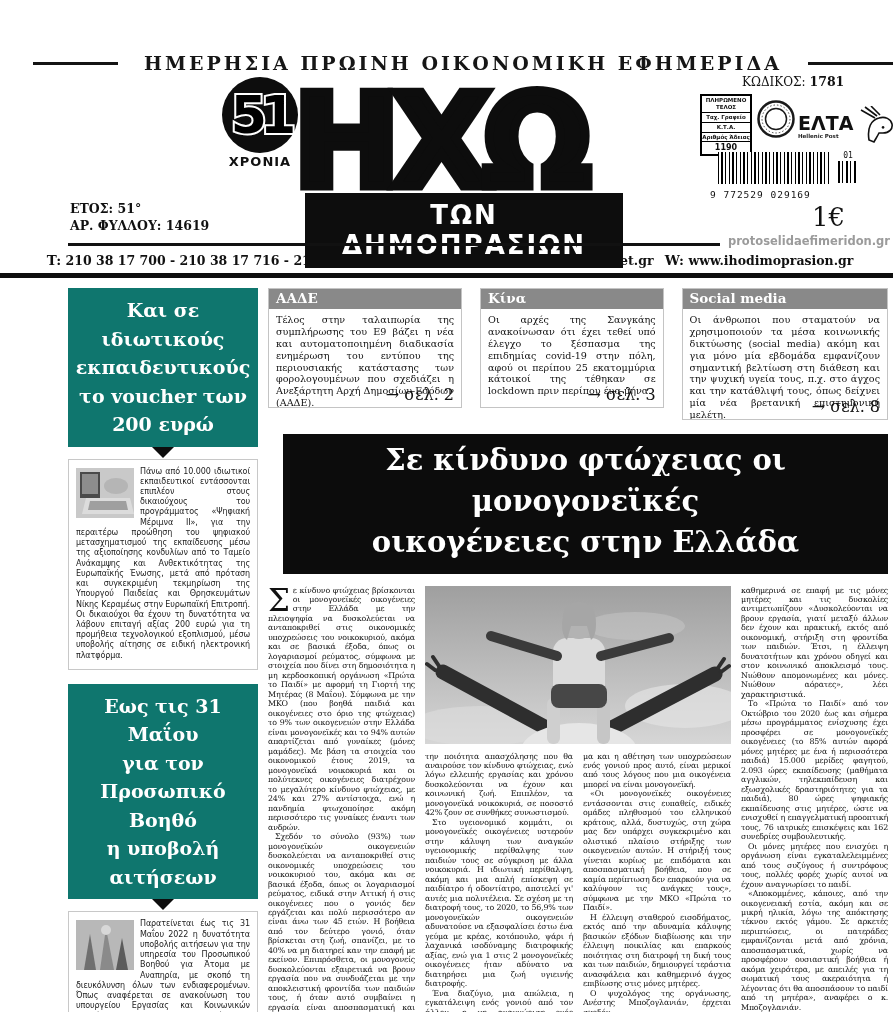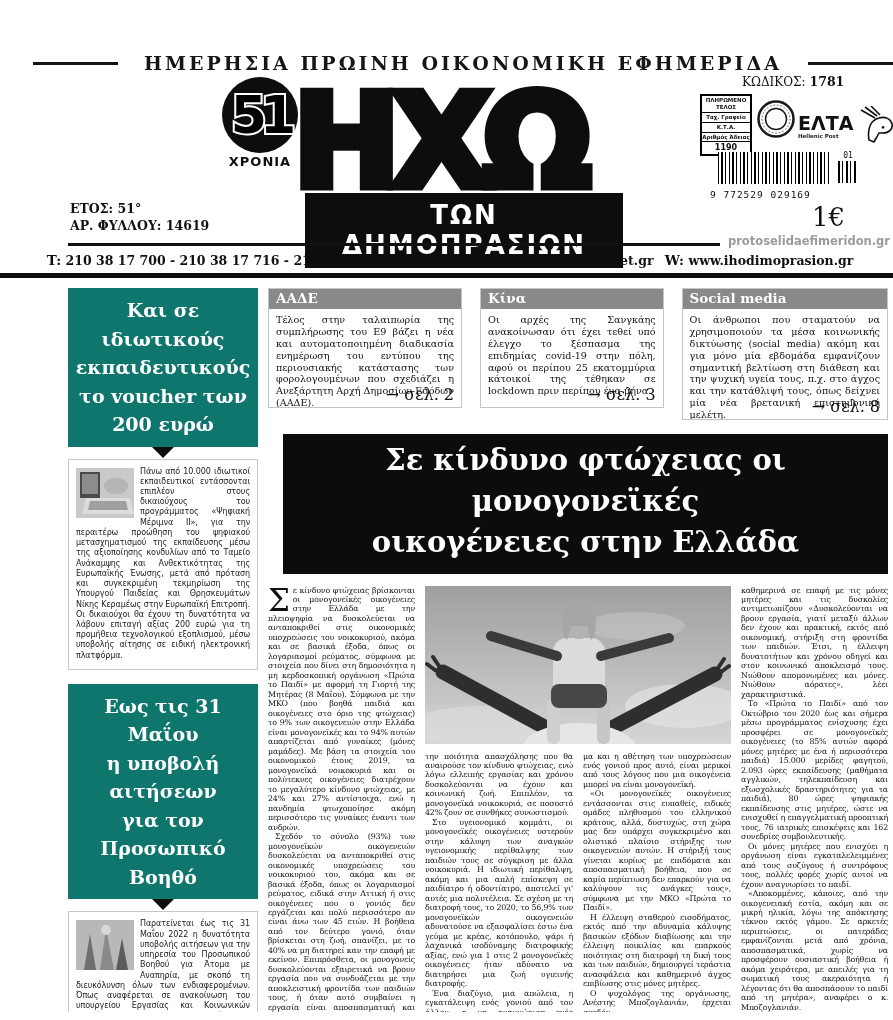--- a/index.html
+++ b/index.html
@@ -185,22 +185,22 @@
             <polygon points="14,33 50,33 52,42 12,42" fill="#9f9f9f"></polygon>
             <ellipse cx="40" cy="18" rx="12" ry="8" fill="#b5b5b5"></ellipse>
           </svg>
           <span>Πάνω από 10.000 ιδιωτικοί εκπαιδευτικοί εντάσσονται επιπλέον στους δικαιούχους του προγράμματος «Ψηφιακή Μέριμνα ΙΙ», για την περαιτέρω προώθηση του ψηφιακού μετασχηματισμού της εκπαίδευσης μέσω της αξιοποίησης κονδυλίων από το Ταμείο Ανάκαμψης και Ανθεκτικότητας της Ευρωπαϊκής Ένωσης, μετά από πρόταση και συγκεκριμένη τεκμηρίωση της Υπουργού Παιδείας και Θρησκευμάτων Νίκης Κεραμέως στην Ευρωπαϊκή Επιτροπή. Οι δικαιούχοι θα έχουν τη δυνατότητα να λάβουν επιταγή αξίας 200 ευρώ για τη προμήθεια τεχνολογικού εξοπλισμού, μέσω υποβολής αίτησης σε ειδική ηλεκτρονική πλατφόρμα.</span>
         </div>
       </div>
 
       <div class="sb-box">
         <div class="sb-title">
           <span style="display:block">Εως τις 31 Μαΐου</span>
+          <span style="display:block">για τον Προσωπικό Βοηθό</span>
           <span style="display:block">η υποβολή αιτήσεων</span>
-          <span style="display:block">για τον Προσωπικό Βοηθό</span>
         </div>
         <div class="sb-body">
           <svg class="sb-thumb" viewBox="0 0 58 50">
             <rect width="58" height="50" fill="#b8b8b8"></rect>
             <path d="M8 50 L14 14 L20 50 Z" fill="#6f6f6f"></path>
             <path d="M24 50 L30 8 L38 50 Z" fill="#8a8a8a"></path>
             <path d="M40 50 L46 18 L52 50 Z" fill="#5c5c5c"></path>
             <circle cx="30" cy="10" r="5" fill="#d8d8d8"></circle>
           </svg>
           <span>Παρατείνεται έως τις 31 Μαΐου 2022 η δυνατότητα υποβολής αιτήσεων για την υπηρεσία του Προσωπικού Βοηθού για Άτομα με Αναπηρία, με σκοπό τη διευκόλυνση όλων των ενδιαφερομένων. Όπως αναφέρεται σε ανακοίνωση του υπουργείου Εργασίας και Κοινωνικών Υποθέσεων, θα γίνονται δεκτές και αποφάσεις πιστοποίησης αναπηρίας που είχαν εκδοθεί από υγειονομικές επιτροπές των νομαρχιών, πριν τη σύσταση των ΚΕΠΑ. Αυτή η ρύθμιση αφορά εκείνους που έχουν τέτοια πιστοποίηση εφ' όρου ζωής και δεν έχουν πιστοποίηση ΚΕΠΑ. Επίσης, αφορά αποκλειστικώς την πρώτη φάση του πιλοτικού προγράμματος. Οι ενδιαφερόμενοι για τις επόμενες φάσεις θα πρέπει υποχρεωτικώς να διαθέτουν πιστοποίηση από τα ΚΕΠΑ, στα οποία μπορούν να απευθυνθούν και να εξυπηρετηθούν κατά προτεραιότητα για έκδοση πιστοποίησης. Υπενθυμίζεται ότι, όσοι επιθυμούν, μπορούν να υποβάλουν την αίτησή τους στην ηλεκτρονική διεύθυνση https://prosopikosvoithos.gov.gr, ενώ για την καλύτερη εξυπηρέτηση των ενδιαφερομένων λειτουργεί helpdesk για αναφορά/επίλυση προβλημάτων και παροχή οδηγιών, τηλεφωνικώς στους αριθμούς 1555 και 210 7000240, αλλά και μέσω φόρμας επικοινωνίας της ιστοσελίδας. Όπως έχει ήδη ανακοινώσει η υφυπουργός Εργασίας και Κοινωνικών Υποθέσεων, Δόμνα Μιχαηλίδου, η πρώτη φάση αφορά σε 1.000 ωφελούμενους που κατοικούν στην Περιφέρεια Αττικής, ενώ στη δεύτερη φάση προστίθενται επιπλέον 1.000 ωφελούμενοι που κατοικούν σε άλλες Περιφέρειες της χώρας.</span>

